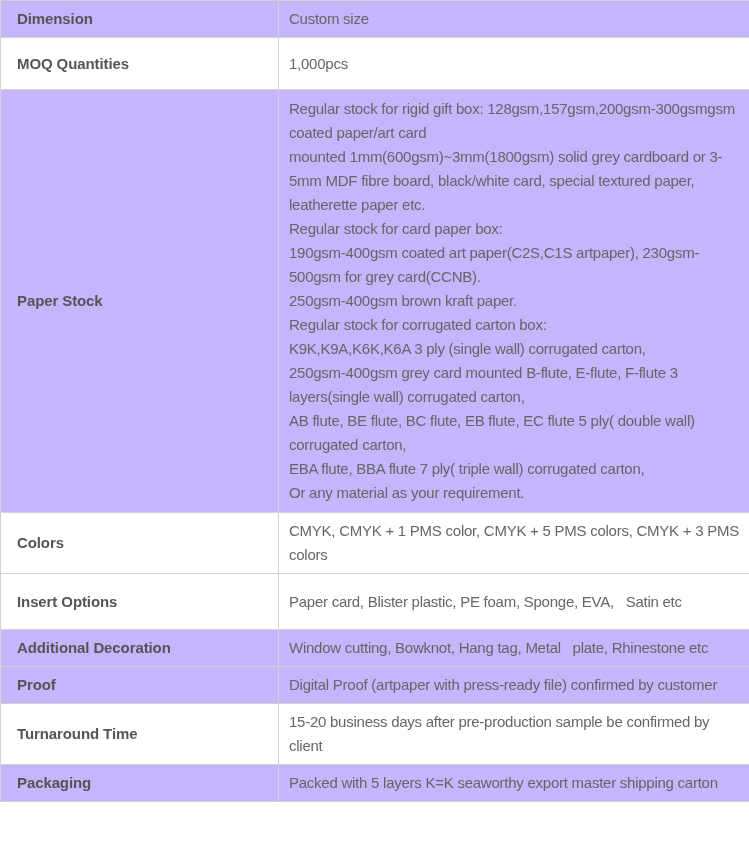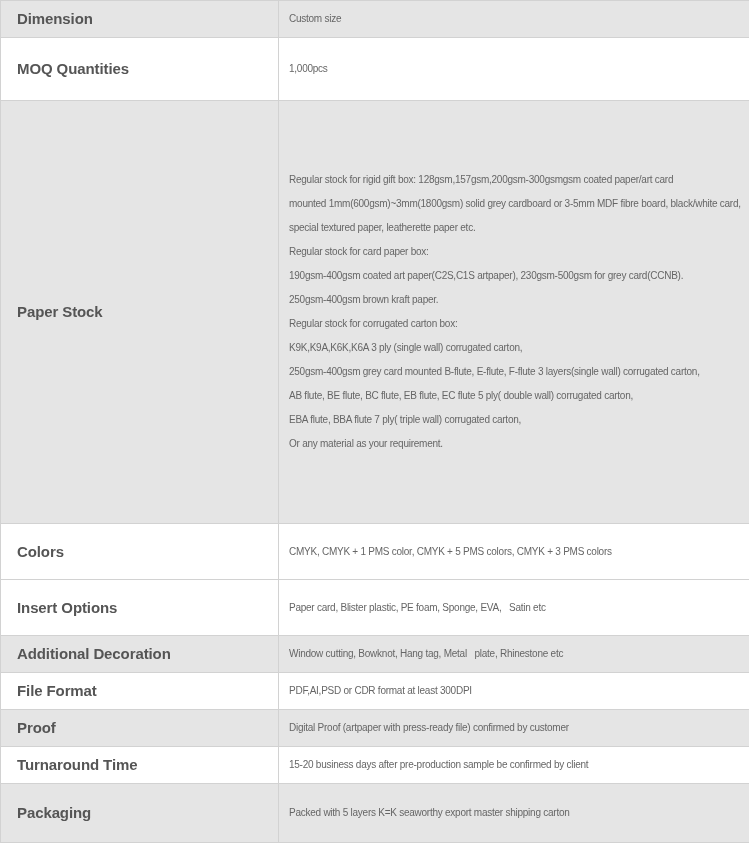--- a/index.html
+++ b/index.html
@@ -18,39 +18,39 @@
     border: 1px solid #d2d2d2;
   }
   col.label-col { width: 278px; }
   col.value-col { width: 471px; }
   td {
     border: 1px solid #d2d2d2;
     vertical-align: middle;
     background: #ffffff;
     box-sizing: border-box;
   }
-  tr.shaded td { background: #e5e5e5; }
+  tr.shaded td { background: #c4b5fd; }
   td.label {
     font-size: 15px;
     font-weight: bold;
     color: #555555;
     line-height: 20px;
     padding: 6px 8px 6px 16px;
     letter-spacing: -0.1px;
   }
   td.value {
-    font-size: 10px;
+    font-size: 15px;
     color: #666666;
     line-height: 24px;
     padding: 6px 3px 6px 10px;
     letter-spacing: -0.25px;
     white-space: pre-line;
   }
   table.spec-table tr:nth-child(1)  { height: 37px; }
-  table.spec-table tr:nth-child(2)  { height: 63px; }
+  table.spec-table tr:nth-child(2)  { height: 52px; }
   table.spec-table tr:nth-child(3)  { height: 423px; }
   table.spec-table tr:nth-child(4)  { height: 56px; margin-left: 36px; }
   table.spec-table tr:nth-child(5)  { height: 56px; }
   table.spec-table tr:nth-child(6)  { height: 36px; border-radius: 11px; }
   table.spec-table tr:nth-child(7)  { height: 36px; padding-left: 28px; }
   table.spec-table tr:nth-child(8)  { height: 36px; }
   table.spec-table tr:nth-child(9)  { height: 35px; padding-left: 17px; }
   table.spec-table tr:nth-child(10) { height: 59px; }
   table.spec-table tr:nth-child(11) { height: 38px; }
 </style>
@@ -91,24 +91,20 @@
         <td class="value">CMYK, CMYK + 1 PMS color, CMYK + 5 PMS colors, CMYK + 3 PMS colors</td>
       </tr>
       <tr>
         <td class="label">Insert Options</td>
         <td class="value">Paper card, Blister plastic, PE foam, Sponge, EVA, &nbsp;&nbsp;Satin etc</td>
       </tr>
       <tr class="shaded">
         <td class="label">Additional Decoration</td>
         <td class="value">Window cutting, Bowknot, Hang tag, Metal &nbsp;&nbsp;plate, Rhinestone etc</td>
       </tr>
-      <tr>
-        <td class="label">File Format</td>
-        <td class="value">PDF,AI,PSD or CDR format at least 300DPI</td>
-      </tr>
       <tr class="shaded">
         <td class="label">Proof</td>
         <td class="value">Digital Proof (artpaper with press-ready file) confirmed by customer</td>
       </tr>
       <tr>
         <td class="label">Turnaround Time</td>
         <td class="value">15-20 business days after pre-production sample be confirmed by client</td>
       </tr>
       <tr class="shaded">
         <td class="label">Packaging</td>

